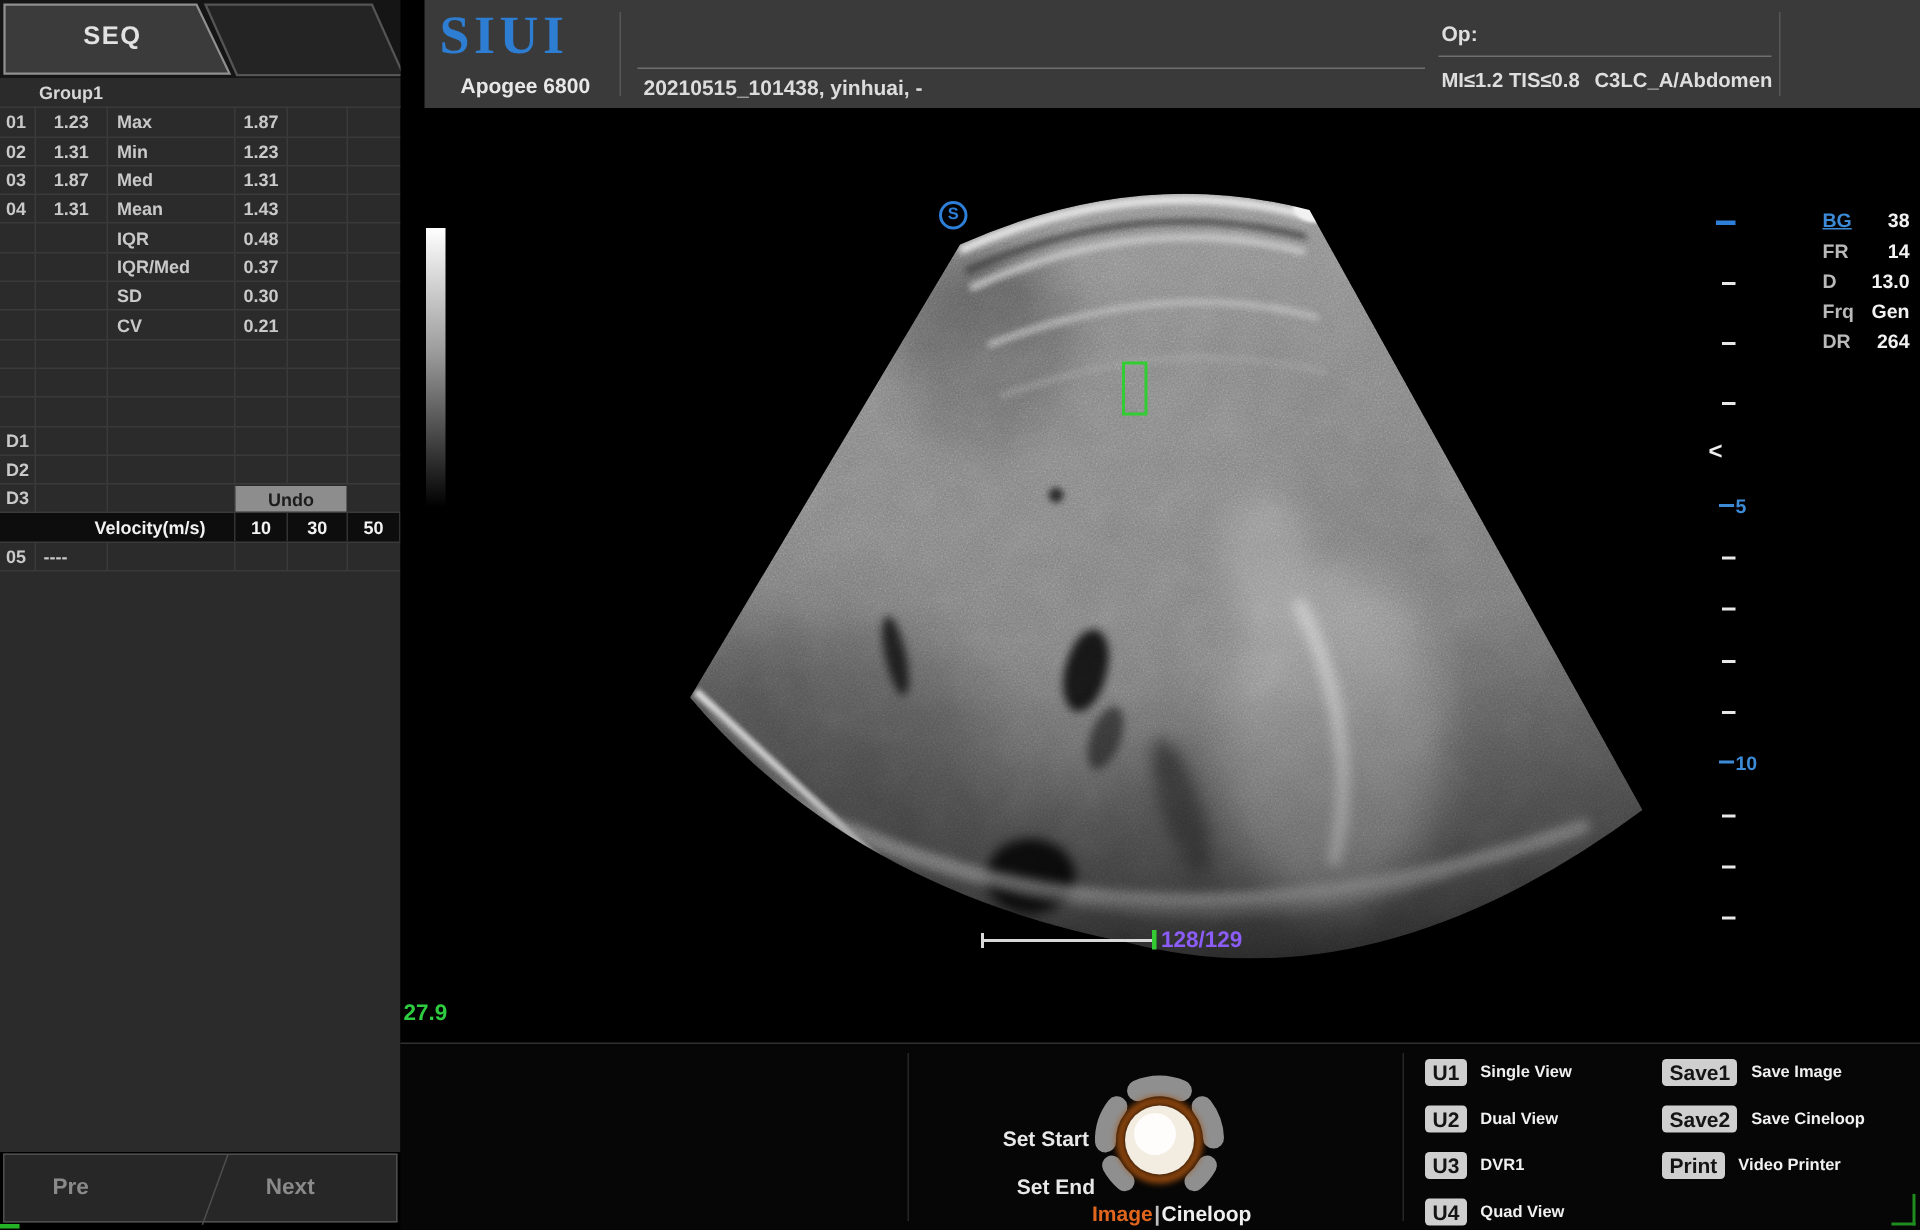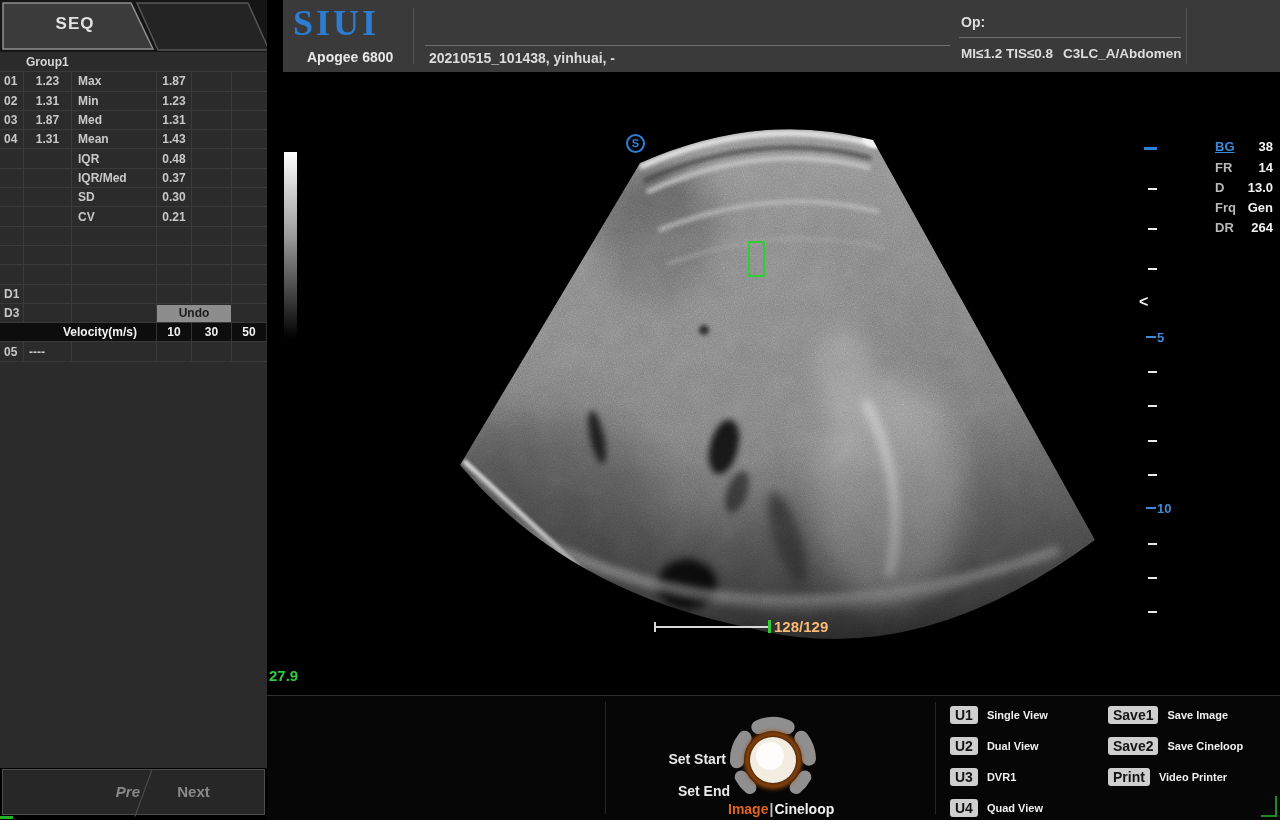--- a/index.html
+++ b/index.html
@@ -31,21 +31,21 @@
          justify-content:center; font-weight:700; height:17px; margin-top:1px; }
   .add-dis { width:71px; margin-left:3px; }
   .undo { width:74px; }
   .vel { background:#0d0d0d; color:#f2f2f2; }
   .vel .td { border-right:1px solid #333; }
   .vellabel { width:157px; justify-content:center;padding-left:44px; }
 
   #prenext { left:2px; top:769px; width:263px; height:46px; background:#272727;
              border:1px solid #4e4e4e; }
   #prenext span { position:absolute; top:13px; font-size:15px; font-weight:700; color:#8a8a8a; }
-  #pre-label { left:57px; width:80px; text-align:right;font-style:italic; }
+  #pre-label { left:32px; width:80px; text-align:left; }
   #next-label { left:148px; width:85px; text-align:center; }
   #prenext-divider { left:140px; top:-2px; width:1px; height:50px; background:#4e4e4e;
                      transform:rotate(20deg); position:absolute; }
 
   
   #header { left:283px; top:0; width:1013px; height:72px; background:#3a3a3a; }
   #logo { left:10px; top:2px; font-family:"Liberation Serif", serif; font-weight:700;
           font-size:36px; letter-spacing:3px; color:#2d7dd2; }
   #model { left:24px; top:49px; font-size:14px; font-weight:700; color:#e8e8e8; }
   .vdiv { width:1px; height:56px; top:8px; background:#565656; }
@@ -72,21 +72,21 @@
   .pvalue { font-size:13px; font-weight:700; color:#f2f2f2; }
   .tick { position:absolute; left:881px; width:9px; height:2px; background:#e8e8e8; }
   #tickblue { position:absolute; left:877px; top:75px; width:13px; height:3px; background:#2e7fd8; }
   #focusarrow { left:872px; top:221px; color:#f0f0f0; font-size:16px; font-weight:700; }
   .dlabel { position:absolute; left:879px; height:16px; display:flex; align-items:center;
             color:#3d8ad6; font-size:13px; font-weight:700; }
   .dlabel .dash { width:10px; height:2px; background:#3d8ad6; margin-right:1px; }
   #cineline { left:388px; top:554px; width:114px; height:2px; background:#d8d8d8; }
   #cinecapL { left:387px; top:550px; width:2px; height:10px; background:#d8d8d8; }
   #cinecapR { left:501px; top:548px; width:3px; height:13px; background:#33cc33; }
-  #framecounter { left:507px; top:546px; font-size:15px; font-weight:700; color:#fdba74; }
+  #framecounter { left:507px; top:546px; font-size:15px; font-weight:700; color:#8b5cf6; }
   #thermal { left:2px; top:595px; font-size:15px; font-weight:700; color:#2ecc40; }
 
   
   #bottombar { left:267px; top:695px; width:1013px; height:125px; background:#060606;
                border-top:1px solid #303030; }
   .bdiv { position:absolute; top:6px; width:1px; height:112px; background:#262626; }
   #setstart { left:384px; top:55px; width:75px; text-align:right; font-size:14px;
               font-weight:700; color:#e8e8e8; }
   #setend { left:388px; top:87px; width:75px; text-align:right; font-size:14px;
             font-weight:700; color:#e8e8e8; }
@@ -203,20 +203,28 @@
       <div class="tr">
         <span class="td c1"></span>
           <span class="td c2"></span>
           <span class="td c3"></span>
           <span class="td c4"></span>
           <span class="td c5"></span>
           <span class="td c6"></span>
       </div>
       <div class="tr">
         <span class="td c1">D1</span>
+          <span class="td c2"></span>
+          <span class="td c3"></span>
+          <span class="td c4"></span>
+          <span class="td c5"></span>
+          <span class="td c6"></span>
+      </div>
+      <div class="tr">
+        <span class="td c1">D2</span>
           <span class="td c2"></span>
           <span class="td c3"></span>
           <span class="td c4"></span>
           <span class="td c5"></span>
           <span class="td c6"></span>
       </div>
       <div class="tr">
         <span class="td c1">D3</span>
           <span class="td c2"></span>
           <span class="td c3"></span>

